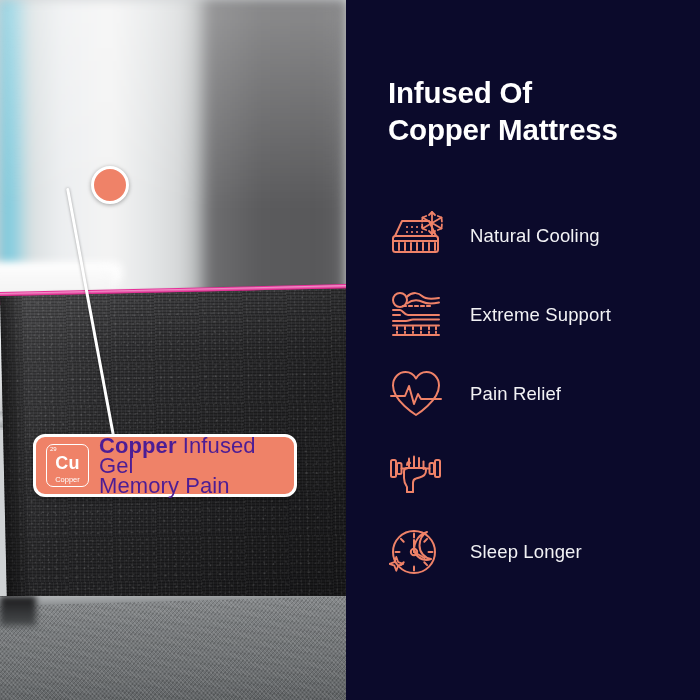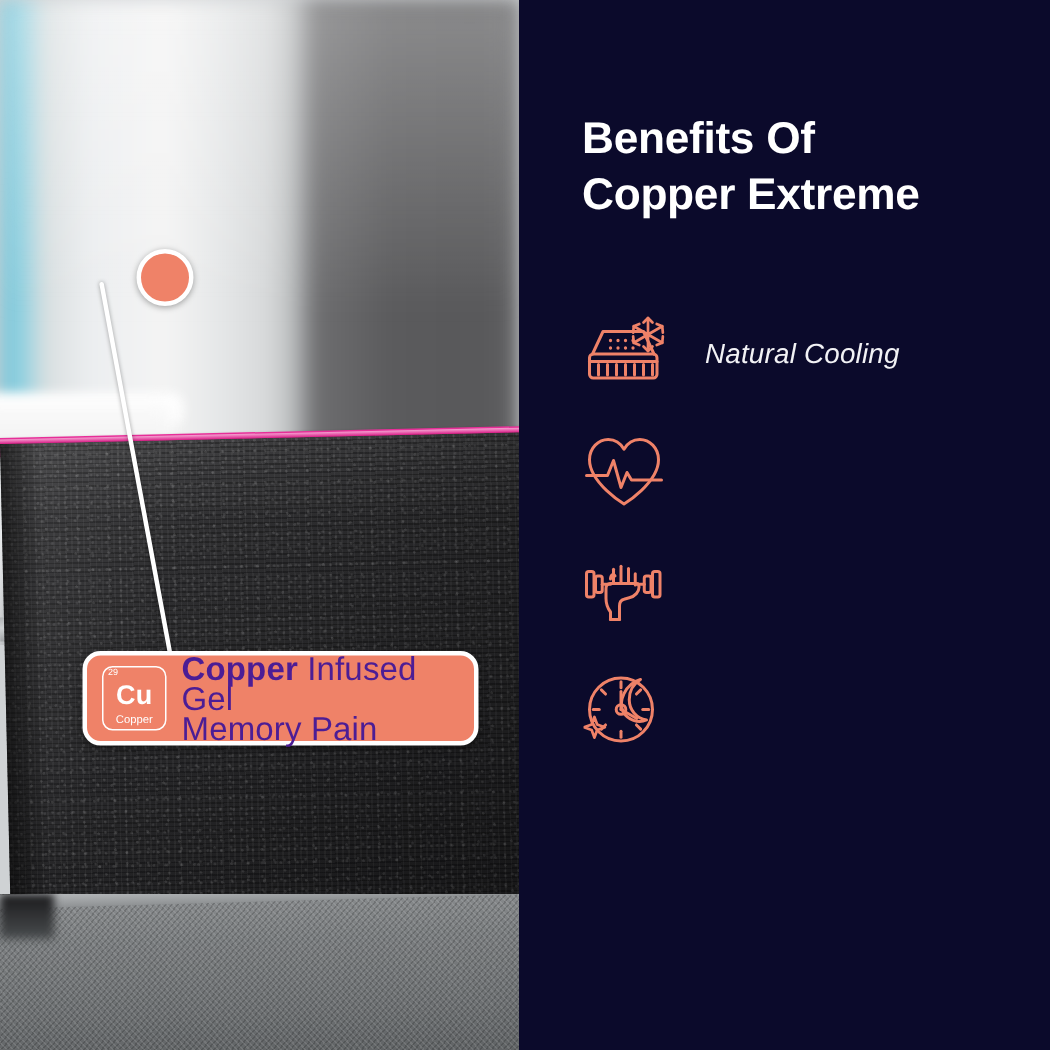--- a/index.html
+++ b/index.html
@@ -107,39 +107,39 @@
     background:#ffffff;transform-origin:50% 0;transform:rotate(-10.5deg);
     border-radius:2px;box-shadow:0 0 3px rgba(0,0,0,.35);}
   .pointer-dot{position:absolute;left:91px;top:166px;width:38px;height:38px;
     border-radius:50%;background:#ef8268;border:3px solid #ffffff;
     box-sizing:border-box;box-shadow:0 1px 4px rgba(0,0,0,.35);}
 
   
   #callout{position:absolute;left:33px;top:434px;width:264px;height:63px;
     background:#ef8268;border:3px solid #ffffff;border-radius:12px;
     box-sizing:border-box;display:flex;align-items:center;gap:10px;
-    padding:0 10px;box-shadow:0 2px 6px rgba(0,0,0,.35);margin-left:22px;}
+    padding:0 10px;box-shadow:0 2px 6px rgba(0,0,0,.35);}
   .cu-badge{width:43px;height:43px;flex:0 0 43px;border:1.6px solid #ffffff;
     border-radius:7px;box-sizing:border-box;position:relative;color:#ffffff;}
   .cu-num{position:absolute;left:3px;top:1px;font-size:6px;line-height:7px;}
   .cu-sym{position:absolute;left:0;top:9px;width:100%;text-align:center;
     font-size:18px;line-height:19px;font-weight:bold;letter-spacing:.2px;}
   .cu-name{position:absolute;left:0;bottom:2px;width:100%;text-align:center;
     font-size:7.5px;line-height:9px;}
   .callout-text{color:#4c1d95;font-size:22px;line-height:20px;letter-spacing:.1px;}
   .callout-text b{font-weight:bold;}
 
   
   #panel{position:absolute;left:346px;top:0;width:354px;height:700px;
     background:#0b0a2b;}
   #heading{position:absolute;left:42px;top:74px;width:300px;color:#ffffff;
     font-size:29.5px;line-height:37px;font-weight:bold;letter-spacing:-.2px;}
 
   #benefits{position:absolute;left:36px;top:196px;width:310px;}
-  .benefit{display:flex;align-items:center;height:79px;font-style:italic;}
+  .benefit{display:flex;align-items:center;height:79px;}
   .b-icon{width:72px;flex:0 0 72px;display:flex;align-items:center;
     justify-content:center;}
   .b-label{color:#f2f2f5;font-size:18.5px;line-height:22px;letter-spacing:.15px;
     padding-left:16px;}
 </style>
 </head>
 <body>
 
 <div id="page">
 
@@ -186,22 +186,22 @@
       <div class="callout-text">
         <b>Copper</b><span> Infused Gel</span><br>
         <span>Memory Pain</span>
       </div>
     </div>
   </div>
 
   <div id="panel">
 
     <div id="heading">
-      <div>Benefits Of</div>
-      <div>Copper Extreme</div>
+      <div>Infused Of</div>
+      <div>Copper Mattress</div>
     </div>
 
     <div id="benefits">
 
       <div class="benefit">
         <span class="b-icon">
           <svg width="58" height="52" viewBox="0 0 58 52" fill="none" stroke="#ef8268" stroke-width="2" stroke-linecap="round" stroke-linejoin="round">
             <path d="M6 26 L13 11 H40 L47 26"></path>
             <rect x="4" y="26" width="45" height="16" rx="2.5"></rect>
             <path d="M4 31 H49"></path>
@@ -215,30 +215,48 @@
               <path d="M-9.9 -1.3 L-9.5 -5.5 L-5.8 -7"></path>
               <path d="M9.9 1.3 L9.5 5.5 L5.8 7"></path>
               <path d="M-9.9 1.3 L-9.5 5.5 L-5.8 7"></path>
               <path d="M9.9 -1.3 L9.5 -5.5 L5.8 -7"></path>
             </g>
           </svg>
         </span>
         <span class="b-label">Natural Cooling</span>
       </div>
 
+      <div class="benefit">
+        <span class="b-icon">
+          <svg width="58" height="52" viewBox="0 0 58 52" fill="none" stroke="#ef8268" stroke-width="2" stroke-linecap="round" stroke-linejoin="round">
+            <circle cx="11" cy="11" r="7"></circle>
+            <path d="M17.5 8 C24 2, 30 4, 33 7 C36 10, 44 10, 50 9"></path>
+            <path d="M18 14.5 C24 10, 30 11, 34 13 C38 15, 45 14.5, 50 13.5"></path>
+            <path d="M4 21 H11 C14 21, 15 26, 19 26 H50"></path>
+            <path d="M4 26 H11"></path>
+            <path d="M4 32 H17 C20 32, 21 30.5, 24 30.5 H50"></path>
+            <path d="M4 36.5 H50"></path>
+            <path d="M4 46 H50"></path>
+            <path d="M14 17h3M20 17h3M26 17h3M32 17h3M38 17h3" stroke-width="2.2"></path>
+            <path d="M8 38v6M16 38v6M24 38v6M32 38v6M40 38v6M47 38v6" stroke-width="2" stroke-dasharray="2.2 2.6"></path>
+          </svg>
+        </span>
+        <span class="b-label">Extreme Support</span>
+      </div>
 
       <div class="benefit">
         <span class="b-icon">
           <svg width="58" height="52" viewBox="0 0 58 52" fill="none" stroke="#ef8268" stroke-width="2" stroke-linecap="round" stroke-linejoin="round">
             <path d="M27 47 C27 47, 4 33, 4 17.5 C4 9.5, 10 4, 16.5 4
                      C21.5 4, 25 7, 27 10.5 C29 7, 32.5 4, 37.5 4
                      C44 4, 50 9.5, 50 17.5 C50 33, 27 47, 27 47 Z"></path>
             <path d="M2 28 H16 L20 18 L25 36 L29 26 L32 31 H52"></path>
           </svg>
         </span>
+        <span class="b-label">Pain Relief</span>
       </div>
 
       <div class="benefit">
         <span class="b-icon">
           <svg width="58" height="52" viewBox="0 0 58 52" fill="none" stroke="#ef8268" stroke-width="2" stroke-linecap="round" stroke-linejoin="round">
             <rect x="2" y="13" width="5" height="17" rx="1.5"></rect>
             <rect x="8" y="16" width="4.5" height="11" rx="1.5"></rect>
             <path d="M12.5 21.5 H18"></path>
             <rect x="46" y="13" width="5" height="17" rx="1.5"></rect>
             <rect x="40.5" y="16" width="4.5" height="11" rx="1.5"></rect>
@@ -273,17 +291,18 @@
             <path d="M38.1 39.1 L35.3 36.3"></path>
             <path d="M11.9 39.1 L14.7 36.3"></path>
             <path d="M38.1 12.9 L35.3 15.7"></path>
             <path d="M38 6 C33 9, 30.5 14, 30.5 19.5
                      C30.5 26.5, 35.5 32, 42 33
                      C36.5 35.5, 29.5 33, 26.5 27.5
                      C23 21, 27.5 9, 38 6 Z"></path>
             <path d="M9 38 L11 43.5 L16.5 45.5 L11 47.5 L9 53 L7 47.5 L1.5 45.5 L7 43.5 Z" transform="translate(-1,-4) scale(0.92)"></path>
           </svg>
         </span>
+        <span class="b-label">Sleep Longer</span>
       </div>
 
     </div>
   </div>
 </div>
 
 </body></html>

